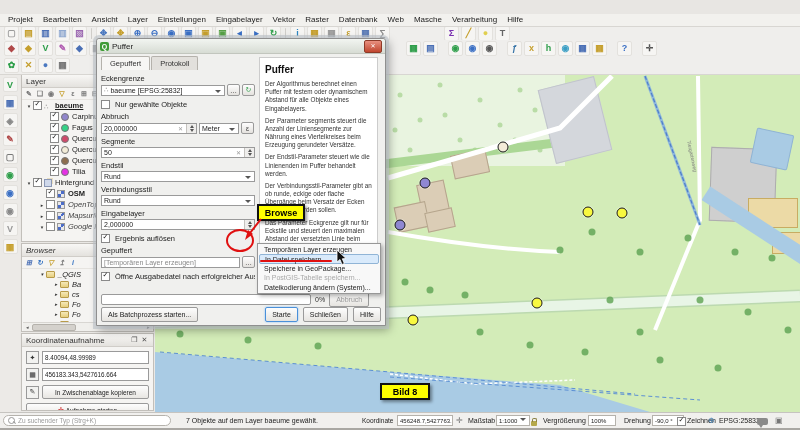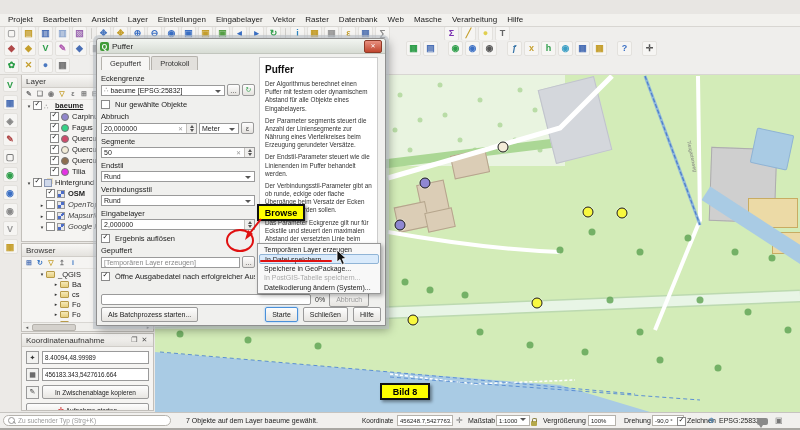--- a/index.html
+++ b/index.html
@@ -26,21 +26,21 @@
     align-items:center;justify-content:center;border-radius:2px;background:#f6f5f3;border:1px solid #e3e1dd;}
   .tbi.sep{width:1px;height:11px;background:#cfcdc9;border:none;margin:0 3px;}
   .tbi.gap{width:50px;visibility:hidden;border:none;}
   .tbi.gap2{width:6px;visibility:hidden;border:none;}
   
   .vtoolbar{position:absolute;left:0;top:74px;width:20px;height:338px;background:#eceae7;
     border-right:1px solid #d8d6d2;display:flex;flex-direction:column;align-items:center;padding-top:3px;gap:3px;z-index:6;}
   .panelcol{position:absolute;left:20px;top:74px;width:135px;height:338px;background:#eae8e5;z-index:6;}
   .panel{position:absolute;left:1px;right:1px;background:#f5f4f2;border:1px solid #c2bfba;box-sizing:border-box;overflow:hidden;}
   #layer-panel{top:0;height:168px;}
-  #browser-panel{top:169px;height:89px;}
+  #browser-panel{top:169px;height:89px;font-style:italic;}
   #coord-panel{top:259px;height:78px;}
   .panel-header{height:12px;background:linear-gradient(#f8f7f5,#e4e2de);border-bottom:1px solid #d0cdc8;
     font-size:8px;color:#333;display:flex;align-items:center;padding:0 4px;}
   .panel-hbtn{margin-left:auto;font-size:7px;color:#555;width:9px;text-align:center;}
   .panel-hbtn + .panel-hbtn{margin-left:1px;}
   .panel-tools{height:11px;display:flex;align-items:center;padding:0 2px;gap:1px;border-bottom:1px solid #e6e4e0;}
   .pti{width:10px;height:10px;font-size:7px;font-weight:bold;display:flex;align-items:center;justify-content:center;}
   .tree{font-size:7.5px;color:#222;}
   .tree-row{height:11px;display:flex;align-items:center;white-space:nowrap;overflow:hidden;}
   #browser-panel .tree-row{height:10px;}

